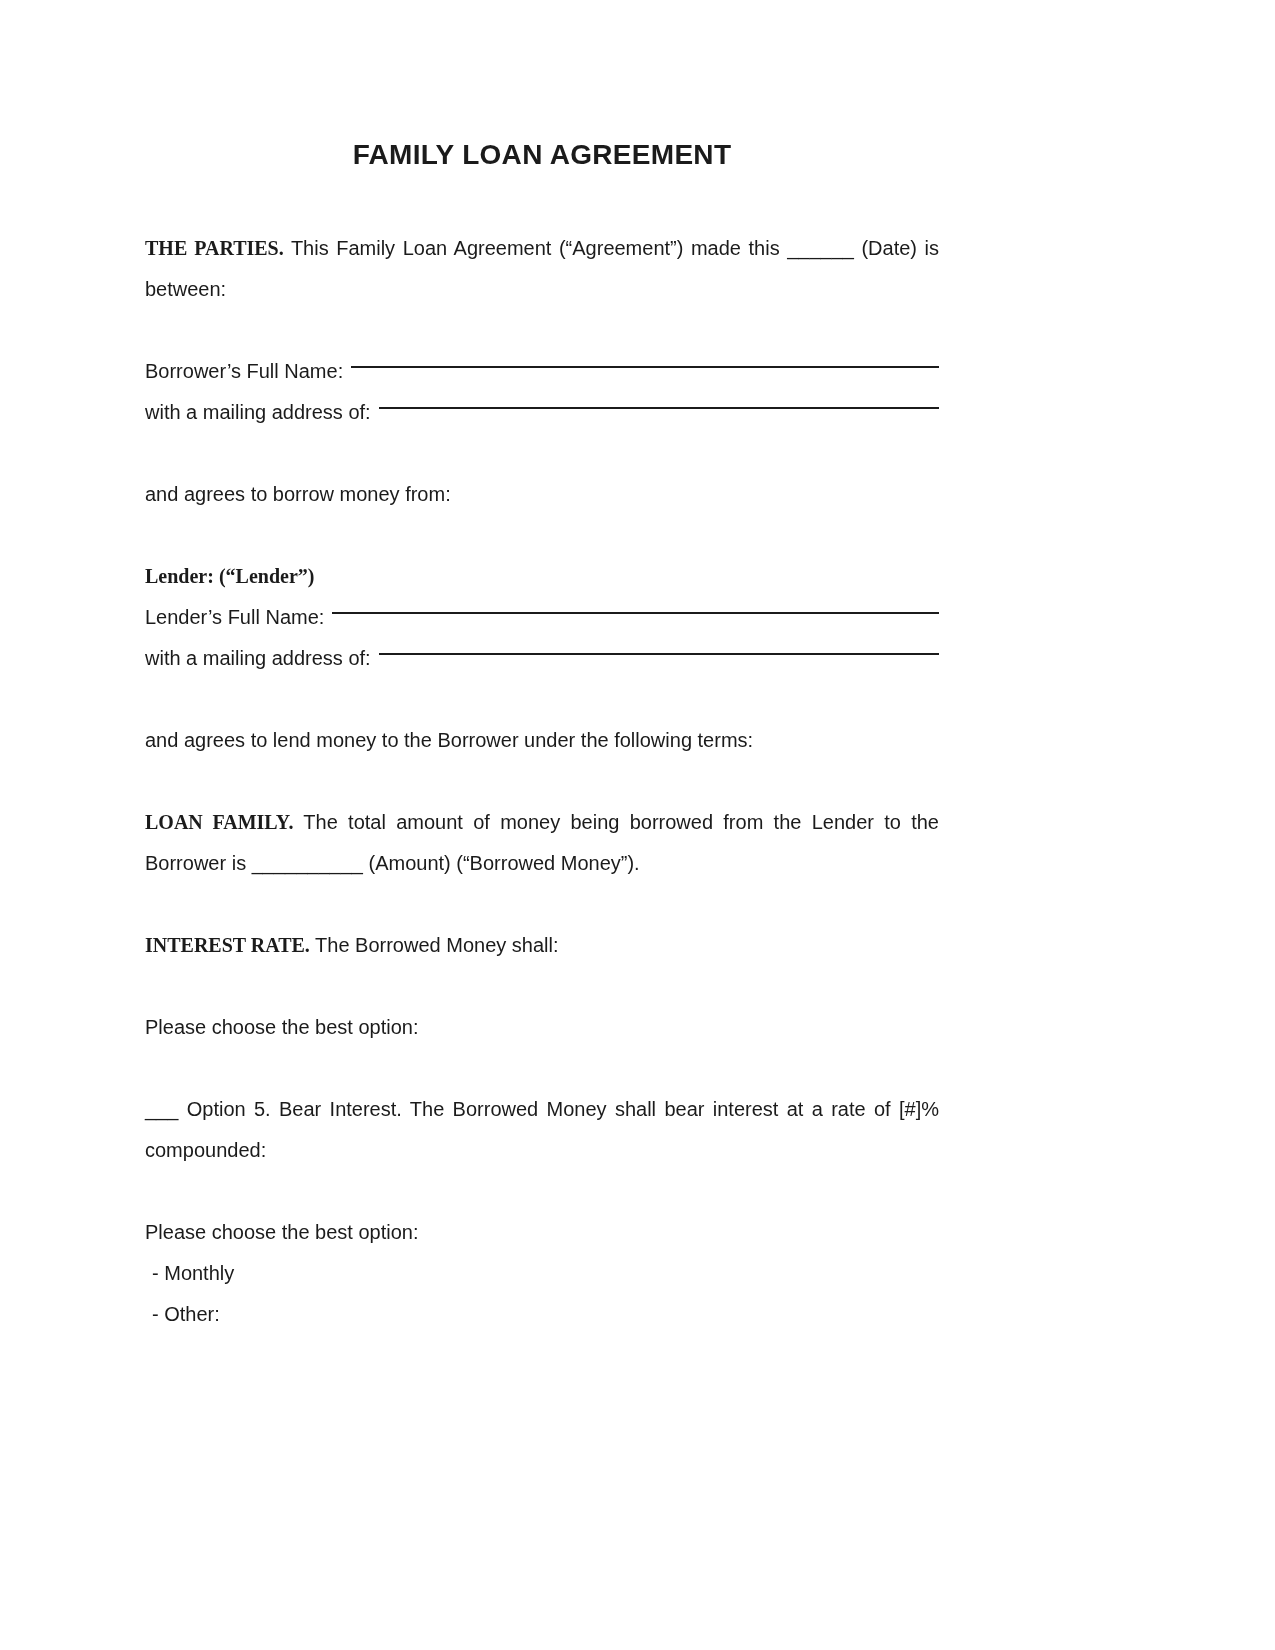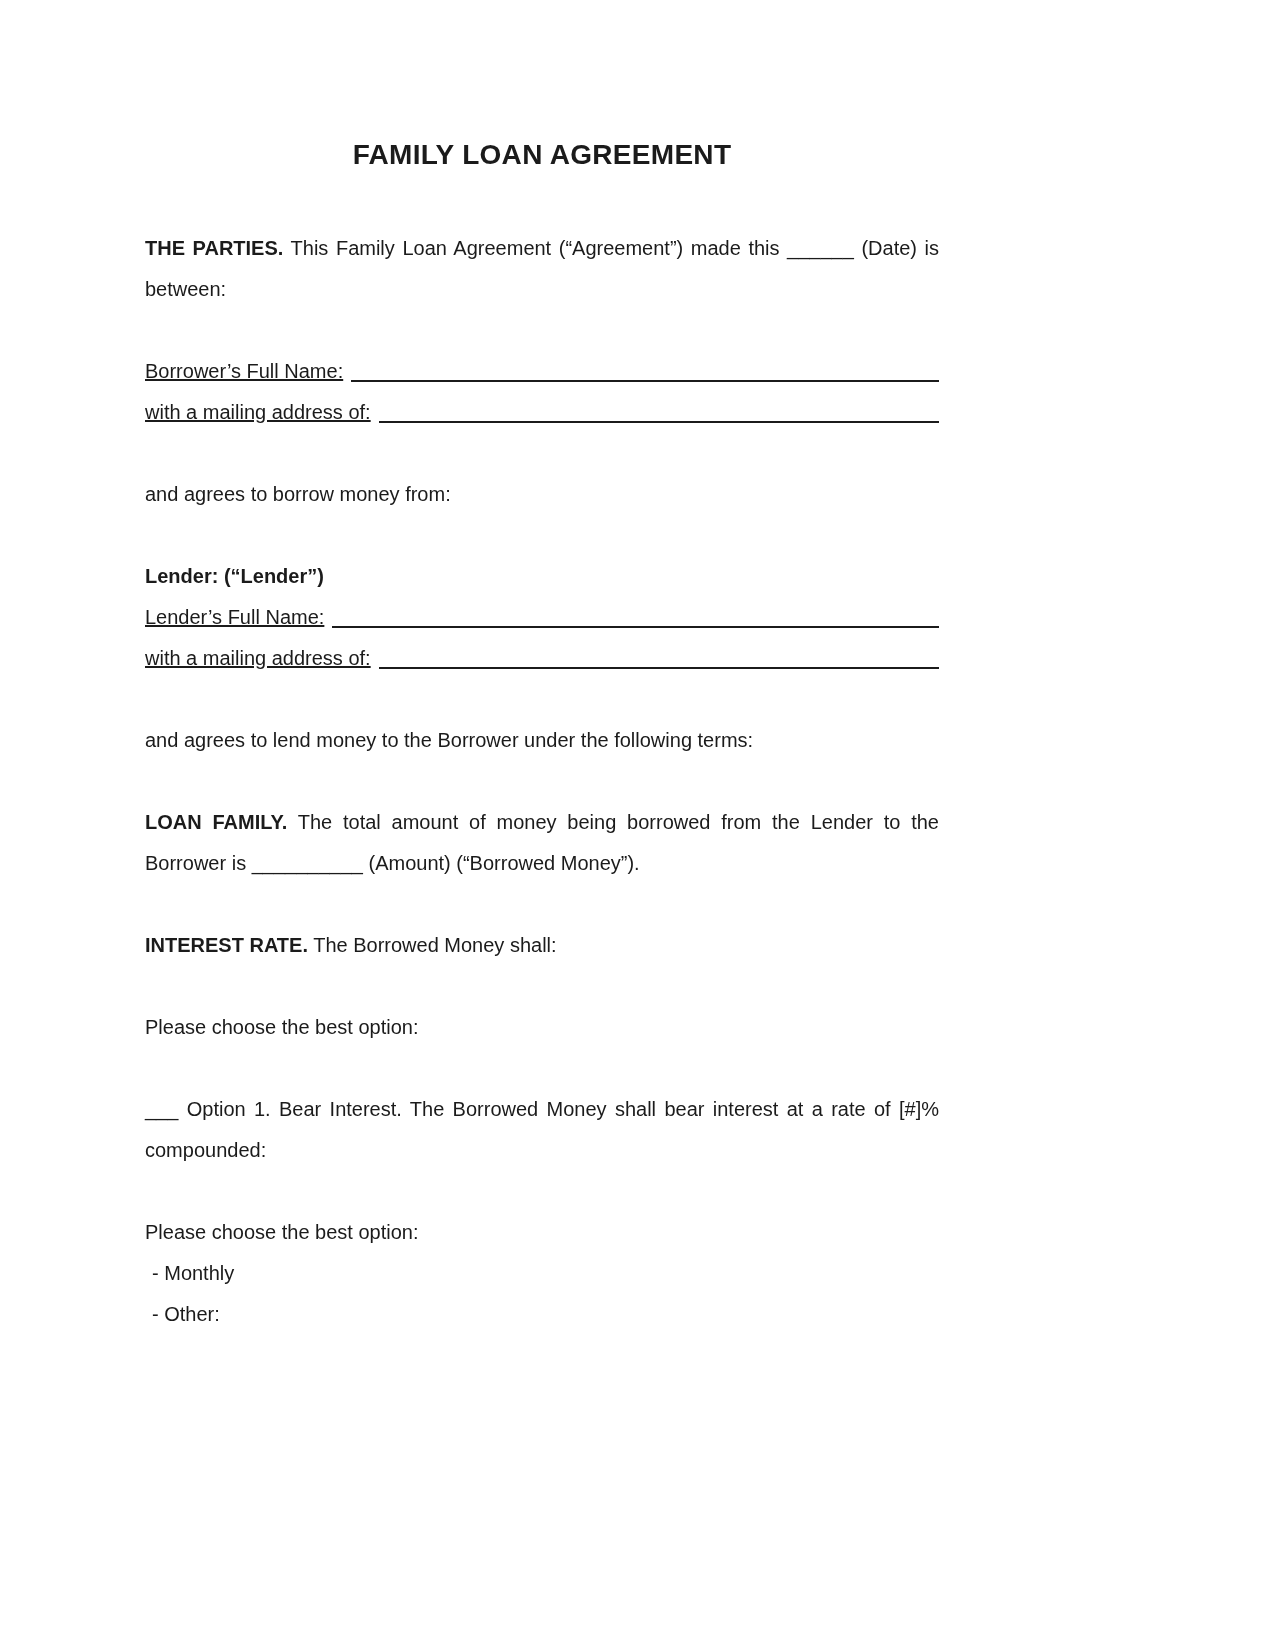--- a/index.html
+++ b/index.html
@@ -33,25 +33,24 @@
     line-height: 41px;
     margin: 0 0 41px 0;
     text-align: justify;
   }
   .block {
     font-size: 20px;
     line-height: 41px;
     margin: 0 0 41px 0;
     text-align: left;
   }
-  .bold { font-weight: bold; }
+  .bold { font-weight: bold; font-family: Liberation Serif, serif; }
   .fill-row {
     display: flex;
-    align-items: flex-end;
-    text-decoration: underline;
+    align-items: center;
   }
   .fill-row .label { white-space: nowrap; }
   .blank {
     flex: 1 1 auto;
     height: 0;
     border-bottom: 2px solid #1b1b1b;
     margin: 0 0 10px 8px;
   }
   .options { padding-left: 7px; }
 </style>
@@ -90,21 +89,21 @@
   </div>
 
   <p class="block">and agrees to lend money to the Borrower under the following terms:</p>
 
   <p class="para"><span class="bold">LOAN FAMILY.</span><span> The total amount of money being borrowed from the Lender to the Borrower is __________ (Amount) (“Borrowed Money”).</span></p>
 
   <p class="para"><span class="bold">INTEREST RATE.</span><span> The Borrowed Money shall:</span></p>
 
   <p class="block">Please choose the best option:</p>
 
-  <p class="para">___ Option 1. Bear Interest. The Borrowed Money shall bear interest at a rate of [#]% compounded:</p>
+  <p class="para">___ Option 5. Bear Interest. The Borrowed Money shall bear interest at a rate of [#]% compounded:</p>
 
   <div class="block">
     <div>Please choose the best option:</div>
     <div class="options">
       <div>- Monthly</div>
       <div>- Other:</div>
     </div>
   </div>
 
 </div>

